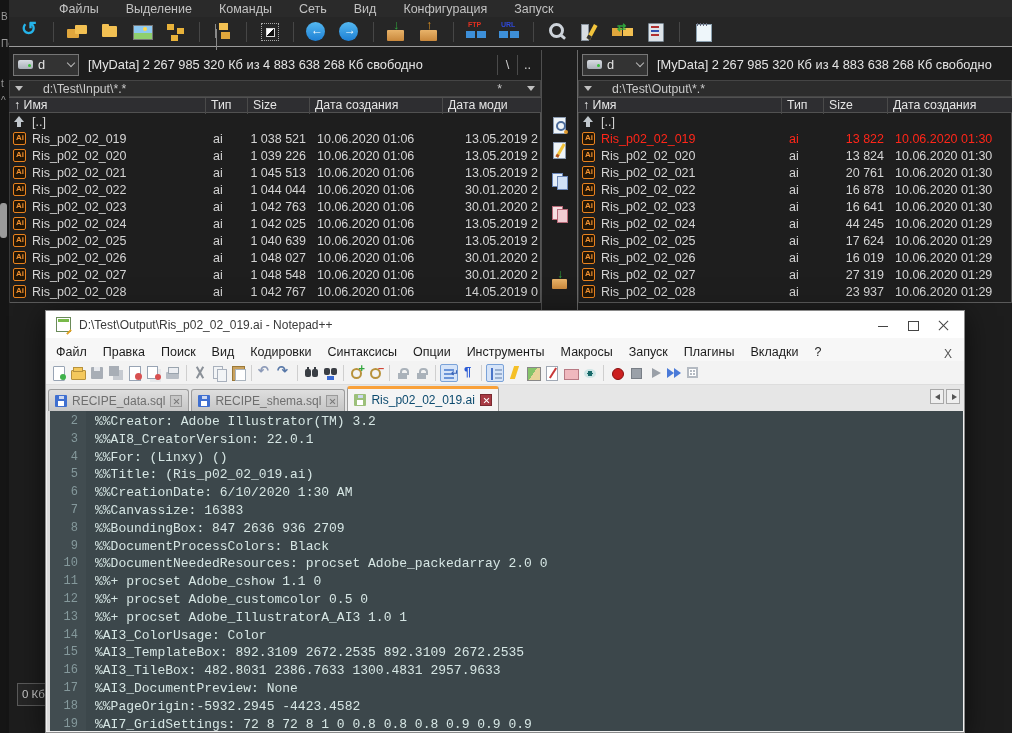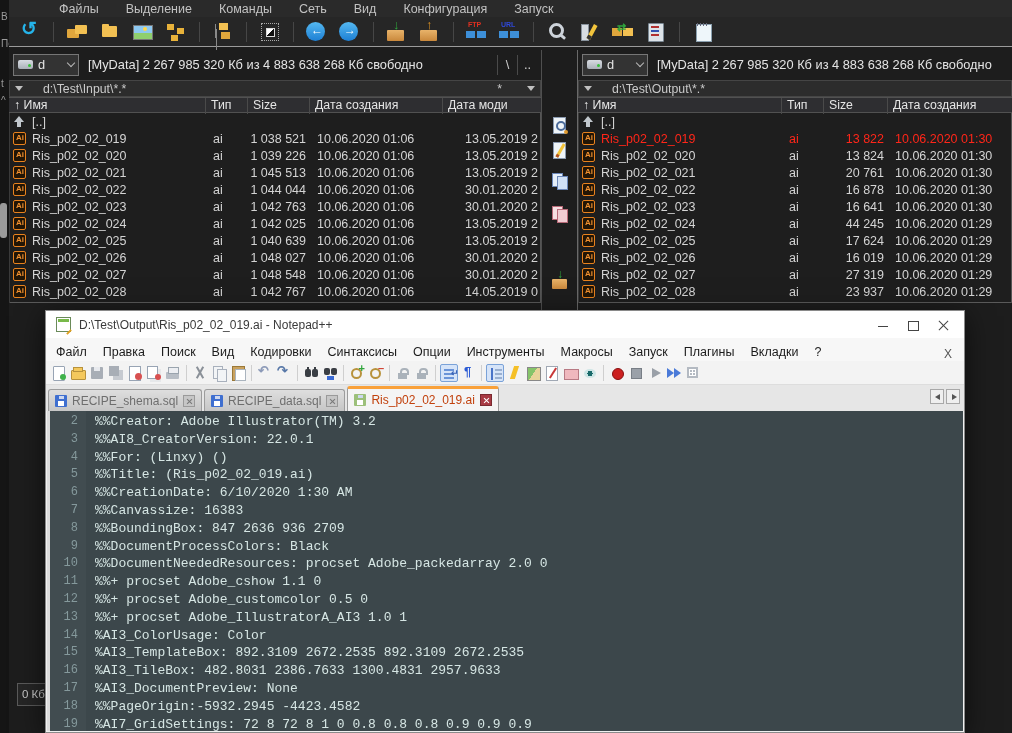--- a/index.html
+++ b/index.html
@@ -164,21 +164,21 @@
   .n-rec::before{left:4px;top:4px;width:10px;height:10px;border-radius:50%;background:#cc2020;border:1px solid #881010}
   .n-stop::before{left:4px;top:4px;width:9px;height:9px;background:#9aa0a8;border:1px solid #787e86}
   .n-play::before{left:6px;top:4px;border-left:9px solid #9aa0a8;border-top:5px solid transparent;border-bottom:5px solid transparent}
   .n-ffwd::before{left:2px;top:4px;border-left:7px solid #4a7ad8;border-top:5px solid transparent;border-bottom:5px solid transparent}
   .n-ffwd::after{left:9px;top:4px;border-left:7px solid #4a7ad8;border-top:5px solid transparent;border-bottom:5px solid transparent}
   .n-msave::before{left:3px;top:3px;width:11px;height:11px;background:#b4bac2}
   .n-msave::after{left:5px;top:5px;width:7px;height:7px;background:repeating-linear-gradient(0deg,#fff 0 1px,transparent 1px 3px),repeating-linear-gradient(90deg,#fff 0 1px,transparent 1px 3px)}
   
   .tabbar{position:relative;display:flex;align-items:flex-end;height:26px;background:#e6e6e6;padding-left:2px}
   .tab{display:flex;align-items:center;gap:5px;height:22px;padding:0 6px;margin-right:2px;background:linear-gradient(#dedede,#c6c6c6);border:1px solid #9c9c9c;border-bottom:none;border-radius:3px 3px 0 0;font-size:12px;color:#6e6e6e;white-space:nowrap}
-  .tab.active{height:25px;background:#f4f4f4;border-top:3px solid #f9a13a;color:#c2410c}
+  .tab.active{height:25px;background:#f4f4f4;border-top:3px solid #f9a13a;color:#0c4a6e}
   .flop{width:12px;height:12px;border-radius:1px;background:#3f6fd0;position:relative;flex:0 0 auto}
   .flop::before{content:"";position:absolute;left:3px;top:6px;width:6px;height:5px;background:#fff}
   .flop::after{content:"";position:absolute;left:4px;top:1px;width:5px;height:3px;background:#cdd8f0}
   .tab.active .flop{background:#9cc07a}
   .tx{width:12px;height:12px;background:#c6c6c6;border:1px solid #9a9a9a;position:relative;flex:0 0 auto}
   .tx::before,.tx::after{content:"";position:absolute;left:2px;top:5px;width:7px;height:1px;background:#777}
   .tx::before{transform:rotate(45deg)}.tx::after{transform:rotate(-45deg)}
   .tab.active .tx{background:#a83a44;border-color:#7a2a30}
   .tab.active .tx::before,.tab.active .tx::after{background:#fff}
   .tabarrows{position:absolute;right:4px;top:4px;display:flex;gap:2px}
@@ -584,26 +584,26 @@
       <span class="nsep"></span>
       <span class="n n-rec"></span>
       <span class="n n-stop"></span>
       <span class="n n-play"></span>
       <span class="n n-ffwd"></span>
       <span class="n n-msave"></span>
     </div>
     <div class="tabbar">
       <span class="tab">
         <span class="flop"></span>
-        <span>RECIPE_shema.sql</span>
+        <span>RECIPE_data.sql</span>
         <span class="tx"></span>
       </span>
       <span class="tab">
         <span class="flop"></span>
-        <span>RECIPE_data.sql</span>
+        <span>RECIPE_shema.sql</span>
         <span class="tx"></span>
       </span>
       <span class="tab active">
         <span class="flop"></span>
         <span>Ris_p02_02_019.ai</span>
         <span class="tx"></span>
       </span>
       <span class="tabarrows">
         <span class="tarrow left"></span>
         <span class="tarrow right"></span>

